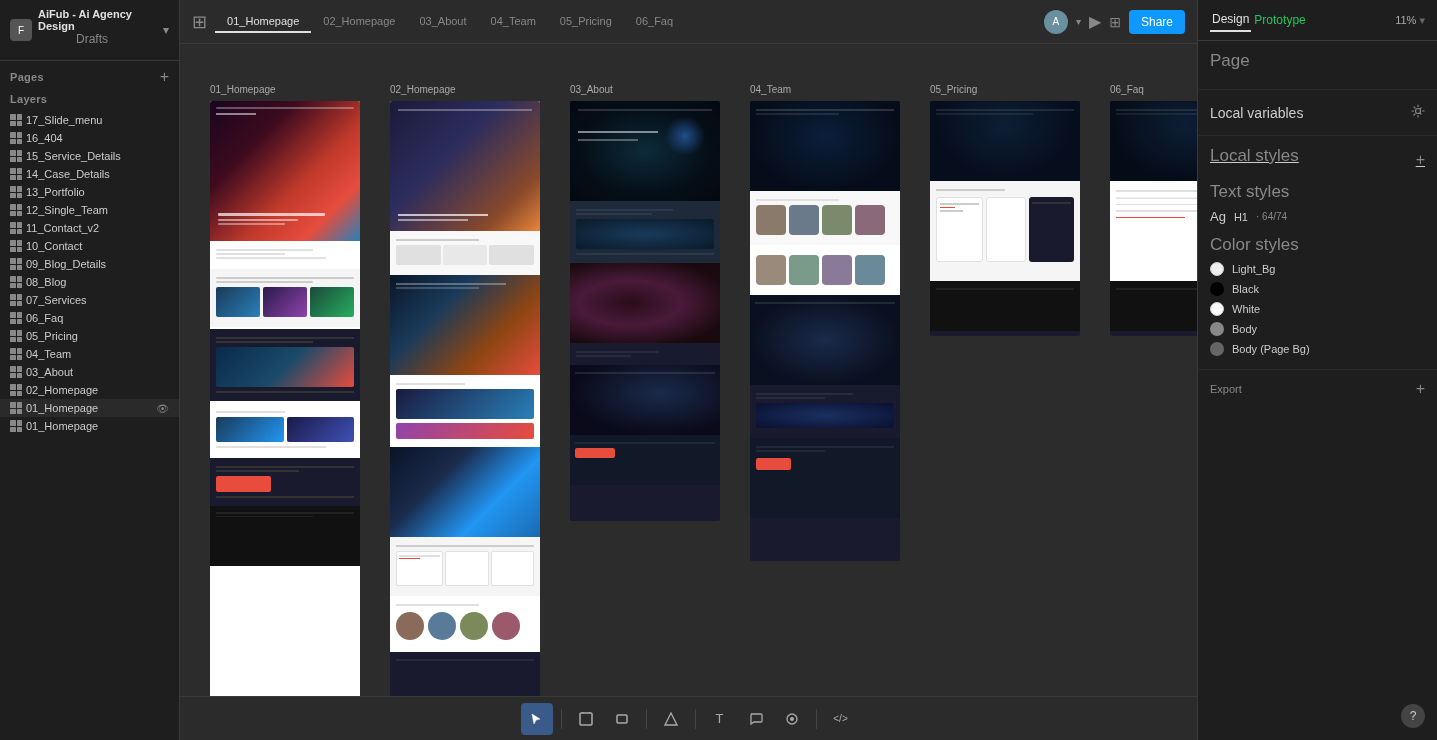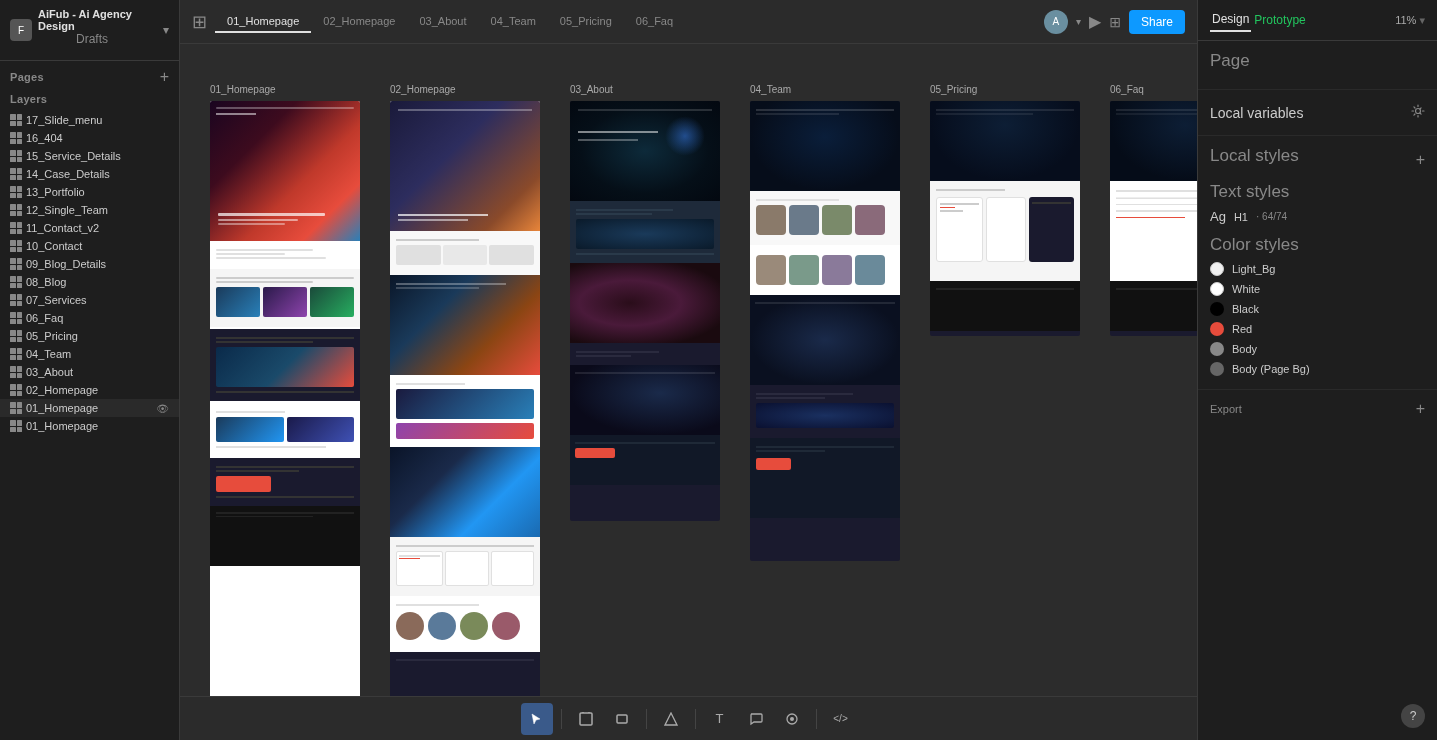--- a/index.html
+++ b/index.html
@@ -49,21 +49,21 @@
     
     .right-sidebar { width: 240px; background: #1e1e1e; border-left: 1px solid #3a3a3a; display: flex; flex-direction: column; flex-shrink: 0; overflow-y: auto; }
     .right-sidebar::-webkit-scrollbar { width: 4px; }
     .right-sidebar::-webkit-scrollbar-thumb { background: #444; border-radius: 2px; }
     .right-top-bar { display: flex; align-items: center; padding: 8px 12px; border-bottom: 1px solid #3a3a3a; gap: 1px; }
     .right-tab { font-size: 12px; color: #22c55e; cursor: pointer; padding: 4px 2px; }
     .right-tab.active { color: #e0e0e0; border-bottom: 2px solid #e0e0e0; }
     .zoom-control { margin-left: auto; font-size: 11px; color: #aaa; cursor: pointer; }
     .right-section { padding: 10px 12px; border-bottom: 1px solid #2a2a2a; }
     .right-section-title { font-size: 17px; color: #888; margin-bottom: 8px; font-weight: 500; }
-    .right-section-header { display: flex; align-items: center; justify-content: space-between; margin-bottom: 8px; }
+    .right-section-header { display: flex; align-items: center; justify-content: space-between; margin-bottom: 8px; text-decoration: underline; }
     .right-section-add { color: #888; font-size: 16px; cursor: pointer; line-height: 1; }
     .page-color-row { display: flex; align-items: center; gap: 8px; }
     .color-swatch-input { display: flex; align-items: center; gap: 6px; background: #2a2a2a; border-radius: 4px; padding: 4px 8px; flex: 1; }
     .color-swatch { width: 14px; height: 14px; border-radius: 3px; flex-shrink: 0; }
     .color-hex { font-size: 11px; color: #ccc; flex: 1; }
     .color-opacity { font-size: 11px; color: #ccc; }
     .color-percent { font-size: 11px; color: #888; }
     .local-vars-btn { display: flex; align-items: center; justify-content: space-between; width: 100%; font-size: 14px; color: #ccc; background: none; border: none; cursor: pointer; padding: 4px 0; }
     .style-row { display: flex; align-items: center; gap: 8px; padding: 3px 0; }
     .style-color-dot { width: 14px; height: 14px; border-radius: 50%; flex-shrink: 0; }
@@ -660,30 +660,26 @@
     </div>
 
     <div>
       <div class="right-section-title" style="margin-bottom:4px;">Color styles</div>
 
       <div class="style-row">
         <div class="style-color-dot" style="background:#f0f0f0; border:1px solid #ccc;"></div>
         <span class="style-name">Light_Bg</span>
       </div>
       <div class="style-row">
+        <div class="style-color-dot" style="background:#000000;"></div>
+        <span class="style-name">Black</span>
+      </div>
+      <div class="style-row">
         <div class="style-color-dot" style="background:#ffffff; border:1px solid #ccc;"></div>
         <span class="style-name">White</span>
-      </div>
-      <div class="style-row">
-        <div class="style-color-dot" style="background:#000000;"></div>
-        <span class="style-name">Black</span>
-      </div>
-      <div class="style-row">
-        <div class="style-color-dot" style="background:#e74c3c;"></div>
-        <span class="style-name">Red</span>
       </div>
       <div class="style-row">
         <div class="style-color-dot" style="background:#888888;"></div>
         <span class="style-name">Body</span>
       </div>
       <div class="style-row">
         <div class="style-color-dot" style="background:#666666;"></div>
         <span class="style-name">Body (Page Bg)</span>
       </div>
     </div>

